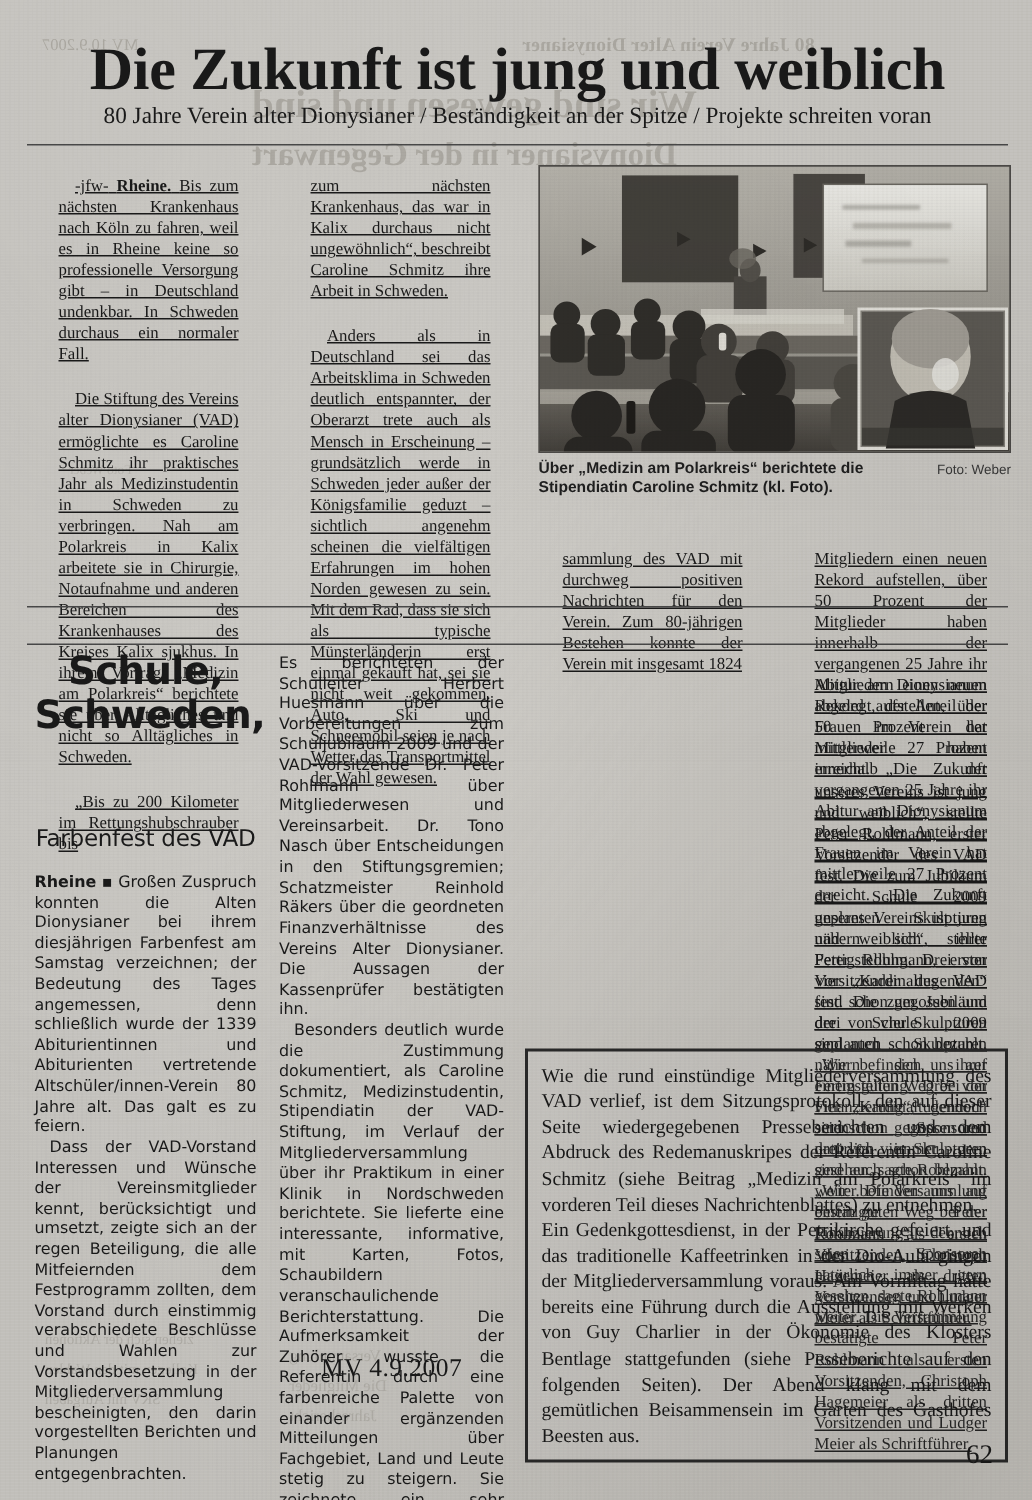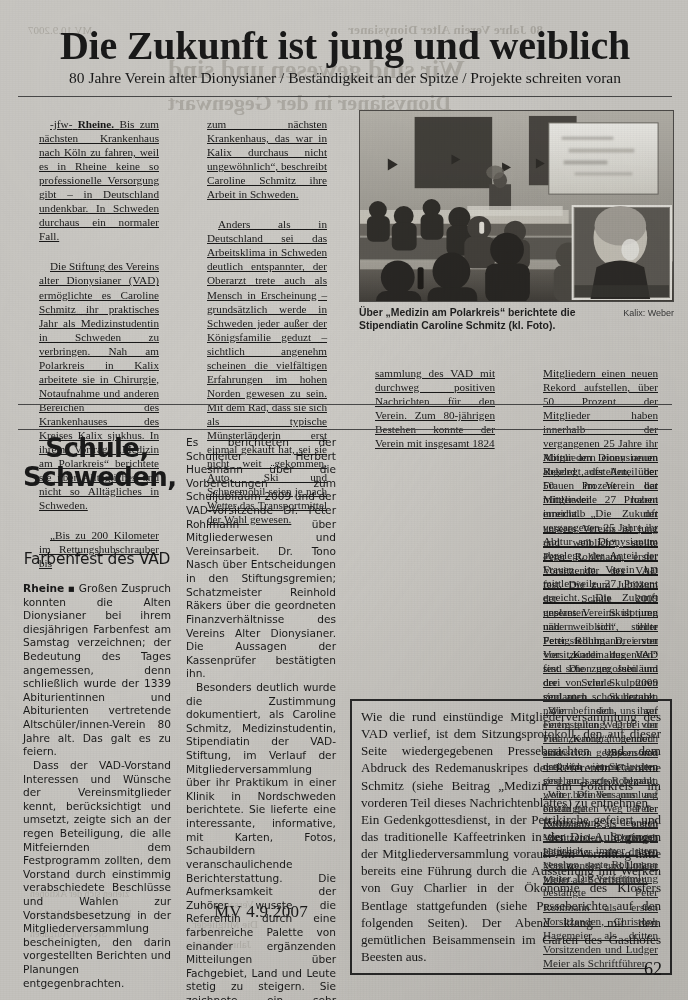--- a/index.html
+++ b/index.html
@@ -409,21 +409,21 @@
           </g>
 
           <g opacity="0.14">
             <rect x="0" y="0" width="315" height="192" fill="none"></rect>
             <rect x="0" y="0" width="315" height="192" fill="#000" opacity="0.06"></rect>
           </g>
         </svg>
       </div>
 
       <div class="caption">
-        <span class="credit">Kalix: Weber</span>
+        <span class="credit">Foto: Weber</span>
         <span>Über „Medizin am Polarkreis“ berichtete die Stipendiatin Caroline Schmitz (kl. Foto).</span>
       </div>
     </div>
 
     <div class="rule-mid"></div>
     <div class="rule-mid2"></div>
 
     <div class="lower">
 
       <div class="deck">

